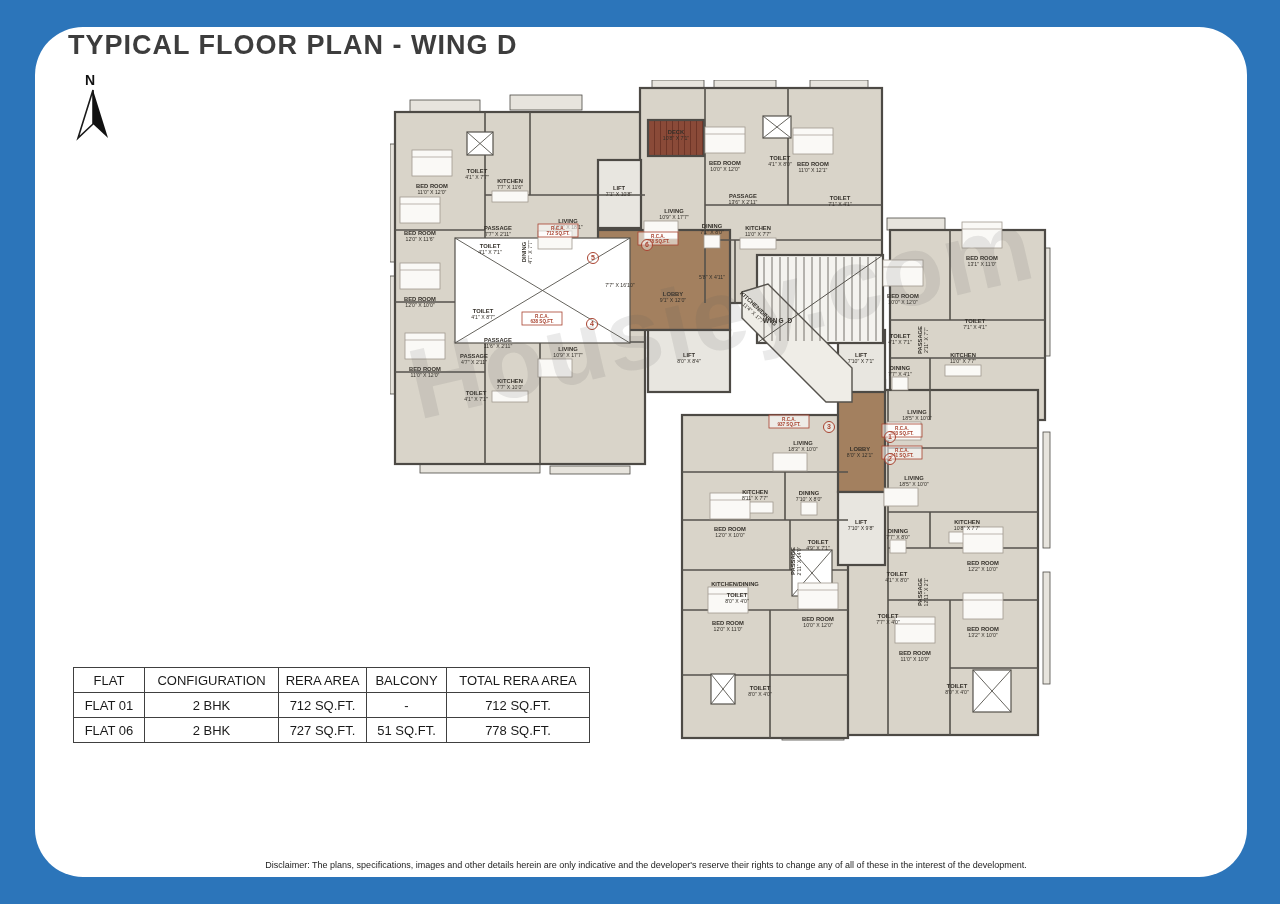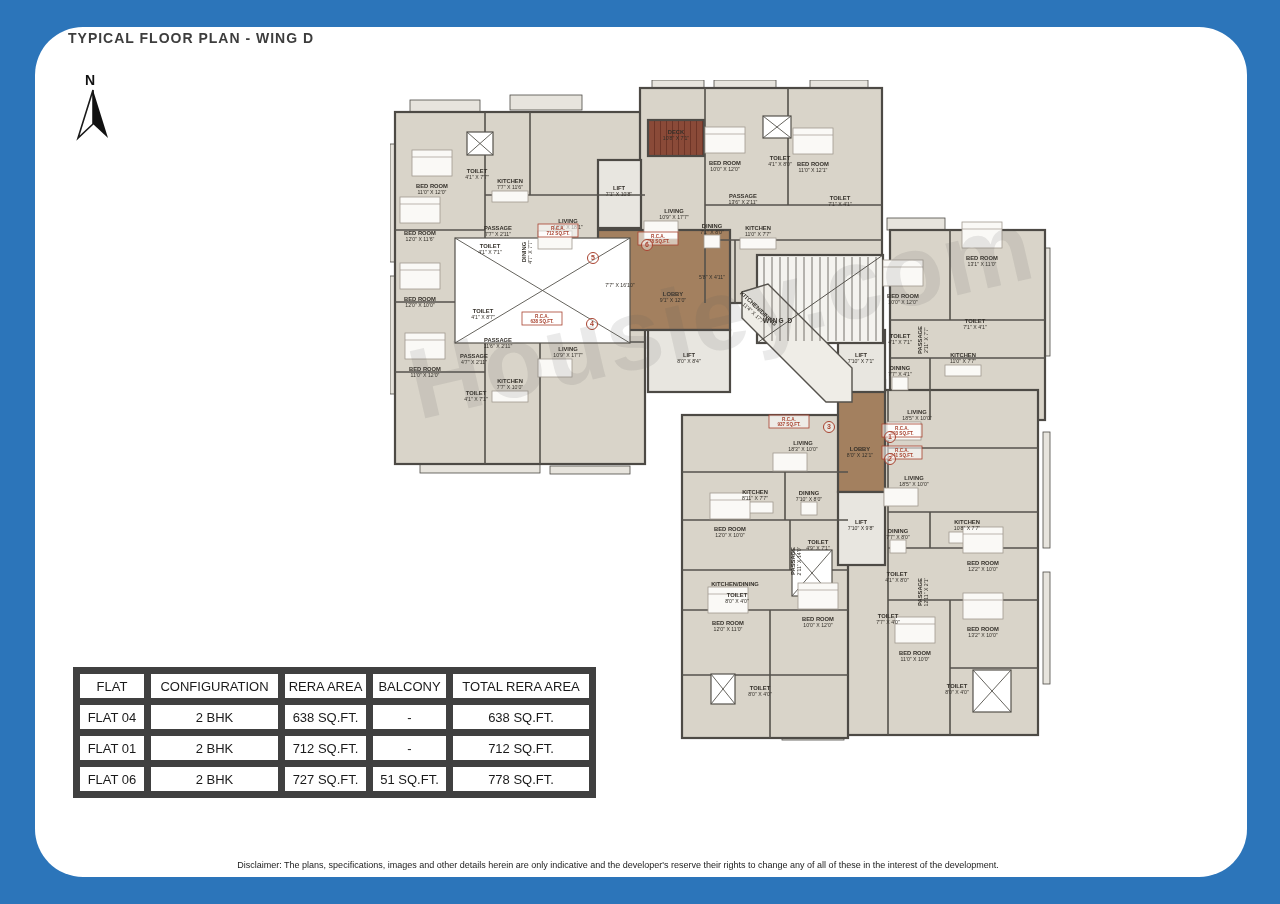--- a/index.html
+++ b/index.html
@@ -1,32 +1,32 @@
 <!DOCTYPE html>
 <html><head>
 <meta charset="utf-8">
 <style>
   html,body{margin:0;padding:0;}
   body{width:1280px;height:904px;background:#2c75ba;position:relative;overflow:hidden;
        font-family:"Liberation Sans",sans-serif;}
   #card{position:absolute;left:35px;top:27px;width:1212px;height:850px;background:#ffffff;
         border-radius:48px;}
-  #title{position:absolute;left:68px;top:30px;font-size:14px;font-weight:bold;color:#3d3d3d;
+  #title{position:absolute;left:68px;top:30px;font-size:27px;font-weight:bold;color:#3d3d3d;
          letter-spacing:1px;}
   #north{position:absolute;left:70px;top:72px;width:50px;height:72px;}
   #north .n{position:absolute;left:15px;top:0;font-size:14px;font-weight:bold;color:#111;}
   #planwrap{position:absolute;left:390px;top:80px;width:665px;height:665px;}
   #watermark{position:absolute;left:398px;top:330px;width:680px;font-size:100px;font-weight:bold;
              color:rgba(90,90,90,0.13);transform:rotate(-13deg);transform-origin:left top;
              letter-spacing:2px;pointer-events:none;white-space:nowrap;}
   #flat-table{position:absolute;left:73px;top:667px;width:516px;border-collapse:collapse;
               font-size:13px;color:#1a1a1a;table-layout:fixed;}
-  #flat-table th,#flat-table td{border:7px solid #404040;height:24px;text-align:center;
+  #flat-table th,#flat-table td{border:1px solid #404040;height:24px;text-align:center;
               font-weight:normal;padding:0 2px;white-space:nowrap;overflow:hidden;}
-  #disclaimer{position:absolute;left:232px;top:860px;width:772px;text-align:center;font-size:9px;
+  #disclaimer{position:absolute;left:260px;top:860px;width:772px;text-align:center;font-size:9px;
               color:#222;}
   svg text{font-family:"Liberation Sans",sans-serif;}
 </style>
 </head>
 <body>
 
 <div id="card"></div>
 
 <div id="title">TYPICAL FLOOR PLAN - WING D</div>
 
@@ -501,27 +501,20 @@
       <tr id="ft-head">
         <th>FLAT</th>
         <th>CONFIGURATION</th>
         <th>RERA AREA</th>
         <th>BALCONY</th>
         <th>TOTAL RERA AREA</th>
       </tr>
     </thead>
   <tbody id="ft-body">
       <tr>
-        <td>FLAT 04</td>
-        <td>2 BHK</td>
-        <td>638 SQ.FT.</td>
-        <td>-</td>
-        <td>638 SQ.FT.</td>
-      </tr>
-      <tr>
         <td>FLAT 01</td>
         <td>2 BHK</td>
         <td>712 SQ.FT.</td>
         <td>-</td>
         <td>712 SQ.FT.</td>
       </tr>
       <tr>
         <td>FLAT 06</td>
         <td>2 BHK</td>
         <td>727 SQ.FT.</td>

